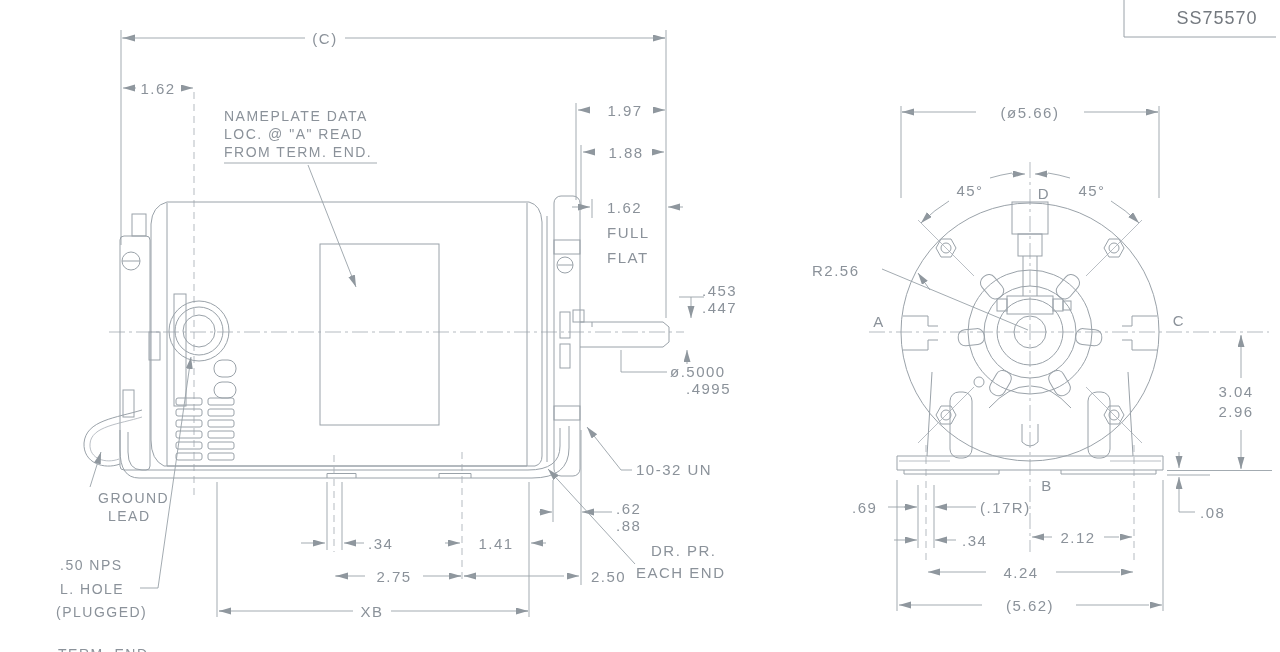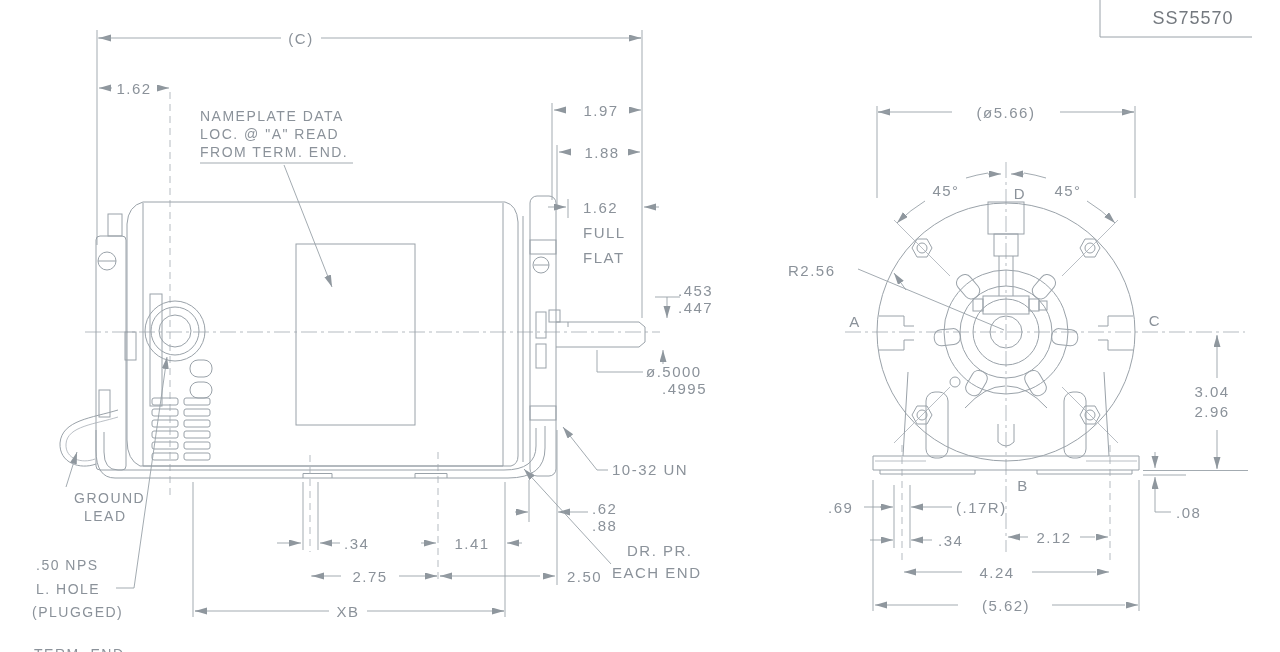--- a/index.html
+++ b/index.html
@@ -1,16 +1,16 @@
 <!DOCTYPE html>
 <html><head>
 <meta charset="utf-8">
 <style>
   html,body{margin:0;padding:0;background:#ffffff;}
-  .stage{position:relative;width:1252px;height:652px;background:#ffffff;overflow:hidden;}
+  .stage{position:relative;width:1252px;height:652px;background:#ffffff;overflow:hidden;margin-left:24px;}
   svg{display:block;}
   .ln{stroke:#9aa2a9;stroke-width:1;fill:none;}
   .lt{stroke:#a8afb6;stroke-width:0.8;fill:none;}
   .dm{stroke:#99a1a8;stroke-width:0.9;fill:none;}
   .cl{stroke:#a2aab1;stroke-width:0.8;fill:none;stroke-dasharray:16 4 3 4;}
   .dsh{stroke:#a2aab1;stroke-width:0.8;fill:none;stroke-dasharray:7 5;}
   text{font-family:"Liberation Sans", sans-serif;fill:#8b929a;letter-spacing:1.5px;}
   .dim{font-size:15px;}
   .note{font-size:14px;}
   .pn{font-size:18px;fill:#74797f;letter-spacing:1px;}

